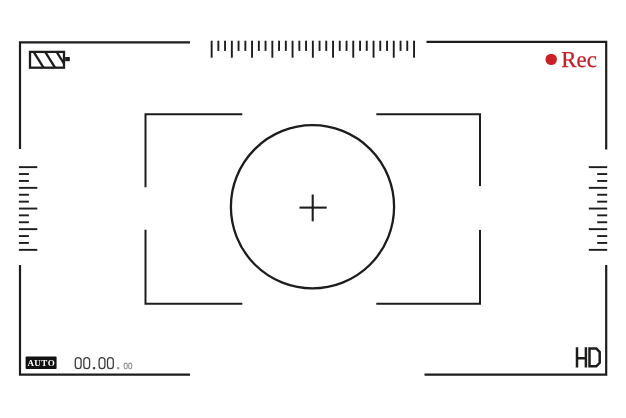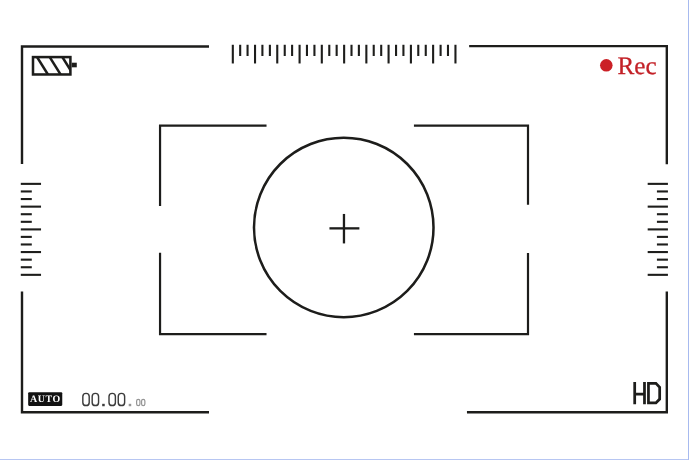--- a/index.html
+++ b/index.html
@@ -1,16 +1,16 @@
 <!DOCTYPE html>
 <html><head>
 <meta charset="utf-8">
 <style>
 html,body{margin:0;padding:0;background:#fff;}
-#stage{position:relative;transform:translateZ(0);will-change:transform;width:626px;height:418px;background:#1d4ed8;overflow:hidden;font-family:"Liberation Sans",sans-serif;-webkit-font-smoothing:antialiased;}
+#stage{position:relative;transform:translateZ(0);will-change:transform;width:626px;height:418px;background:#22c55e;overflow:hidden;font-family:"Liberation Sans",sans-serif;-webkit-font-smoothing:antialiased;}
 text{text-rendering:geometricPrecision;}
 </style>
 </head>
 <body>
 <div id="stage">
 <svg width="626" height="418" viewBox="0 0 626 418" xmlns="http://www.w3.org/2000/svg">
 
 <rect x="0" y="0" width="626" height="418" fill="#ffffff"></rect>
 
 <g fill="#1d1d1b" stroke="none">

